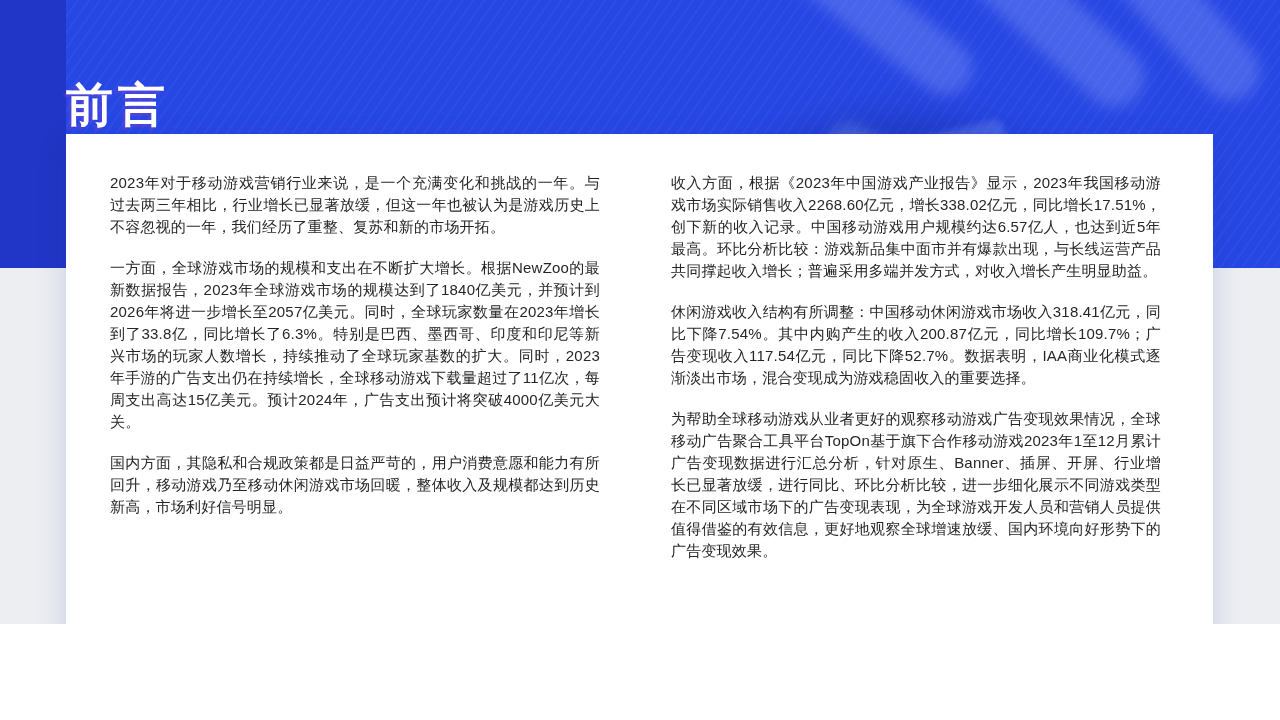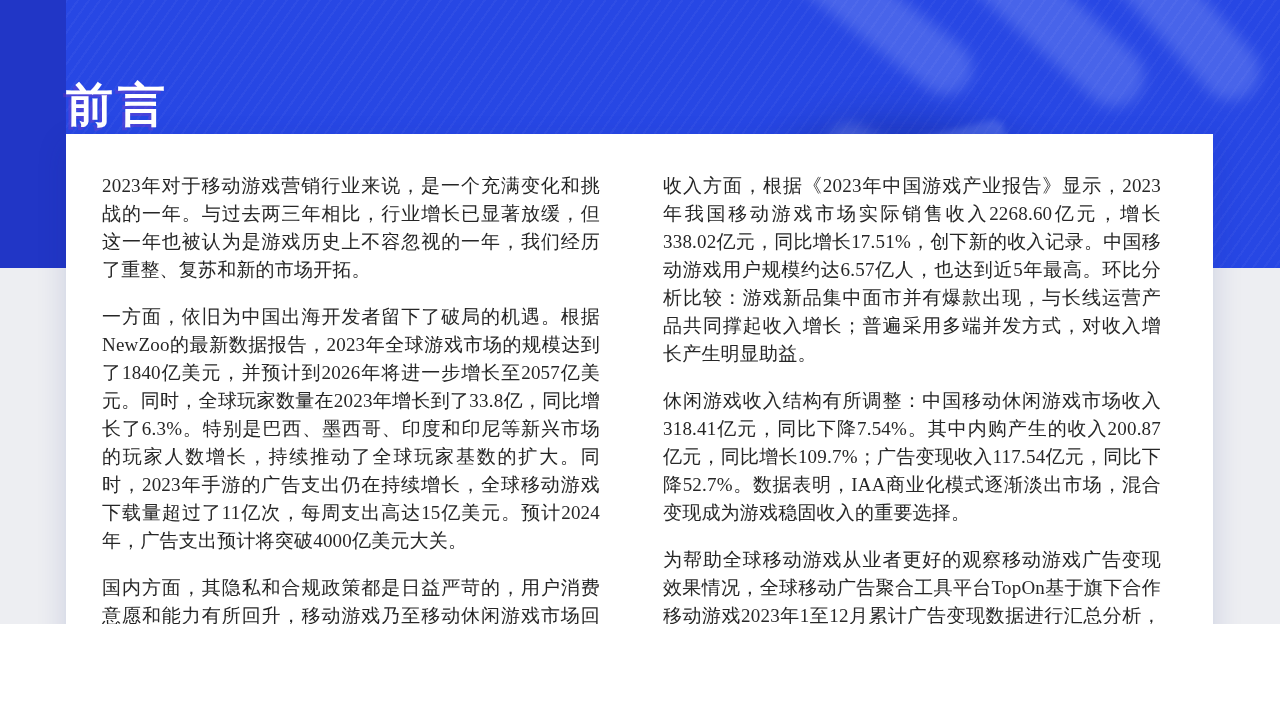--- a/index.html
+++ b/index.html
@@ -6,21 +6,20 @@
     margin: 0;
     padding: 0;
     font-family: "Liberation Sans", "DejaVu Sans", sans-serif;
   }
   .slide {
     position: relative;
     width: 1280px;
     height: 624px;
     overflow: hidden;
     background: var(--footer-gray, #edeef2);
-    font-family: Liberation Serif, serif;
   }
   
   .header-band {
     position: absolute;
     left: 0; top: 0;
     width: 1280px;
     height: 268px;
     background: var(--header-blue, #2747e4);
     overflow: hidden;
   }
@@ -102,23 +101,23 @@
     box-sizing: border-box;
     padding: 38px 52px 24px 36px;
     display: flex;
   }
   .col {
     width: 498px;
     box-sizing: border-box;
   }
   .col.left { margin-right: 63px; }
   .col p {
-    margin: 0 0 19px 0;
-    font-size: 19px;
-    line-height: 28px;
+    margin: 0 0 19px 8px;
+    font-size: 15px;
+    line-height: 22px;
     color: var(--text, #262626);
     text-align: justify;
     text-justify: inter-ideograph;
     letter-spacing: 0.2px;
   }
   .col p:last-child { margin-bottom: 0; }
 </style>
 </head>
 <body>
 
@@ -136,21 +135,21 @@
     </div>
   </div>
 
   <div class="left-accent-bar"></div>
 
   <h1 class="page-title">前言</h1>
 
   <div class="content-card">
     <div class="col left">
       <p>2023年对于移动游戏营销行业来说，是一个充满变化和挑战的一年。与过去两三年相比，行业增长已显著放缓，但这一年也被认为是游戏历史上不容忽视的一年，我们经历了重整、复苏和新的市场开拓。</p>
-      <p>一方面，依旧为中国出海开发者留下了破局的机遇。根据NewZoo的最新数据报告，2023年全球游戏市场的规模达到了1840亿美元，并预计到2026年将进一步增长至2057亿美元。同时，全球玩家数量在2023年增长到了33.8亿，同比增长了6.3%。特别是巴西、墨西哥、印度和印尼等新兴市场的玩家人数增长，持续推动了全球玩家基数的扩大。同时，2023年手游的广告支出仍在持续增长，全球移动游戏下载量超过了11亿次，每周支出高达15亿美元。预计2024年，广告支出预计将突破4000亿美元大关。</p>
+      <p>一方面，全球游戏市场的规模和支出在不断扩大增长。根据NewZoo的最新数据报告，2023年全球游戏市场的规模达到了1840亿美元，并预计到2026年将进一步增长至2057亿美元。同时，全球玩家数量在2023年增长到了33.8亿，同比增长了6.3%。特别是巴西、墨西哥、印度和印尼等新兴市场的玩家人数增长，持续推动了全球玩家基数的扩大。同时，2023年手游的广告支出仍在持续增长，全球移动游戏下载量超过了11亿次，每周支出高达15亿美元。预计2024年，广告支出预计将突破4000亿美元大关。</p>
       <p>国内方面，其隐私和合规政策都是日益严苛的，用户消费意愿和能力有所回升，移动游戏乃至移动休闲游戏市场回暖，整体收入及规模都达到历史新高，市场利好信号明显。</p>
     </div>
     <div class="col right">
       <p>收入方面，根据《2023年中国游戏产业报告》显示，2023年我国移动游戏市场实际销售收入2268.60亿元，增长338.02亿元，同比增长17.51%，创下新的收入记录。中国移动游戏用户规模约达6.57亿人，也达到近5年最高。环比分析比较：游戏新品集中面市并有爆款出现，与长线运营产品共同撑起收入增长；普遍采用多端并发方式，对收入增长产生明显助益。</p>
       <p>休闲游戏收入结构有所调整：中国移动休闲游戏市场收入318.41亿元，同比下降7.54%。其中内购产生的收入200.87亿元，同比增长109.7%；广告变现收入117.54亿元，同比下降52.7%。数据表明，IAA商业化模式逐渐淡出市场，混合变现成为游戏稳固收入的重要选择。</p>
       <p>为帮助全球移动游戏从业者更好的观察移动游戏广告变现效果情况，全球移动广告聚合工具平台TopOn基于旗下合作移动游戏2023年1至12月累计广告变现数据进行汇总分析，针对原生、Banner、插屏、开屏、行业增长已显著放缓，进行同比、环比分析比较，进一步细化展示不同游戏类型在不同区域市场下的广告变现表现，为全球游戏开发人员和营销人员提供值得借鉴的有效信息，更好地观察全球增速放缓、国内环境向好形势下的广告变现效果。</p>
     </div>
   </div>
 
 </div>

